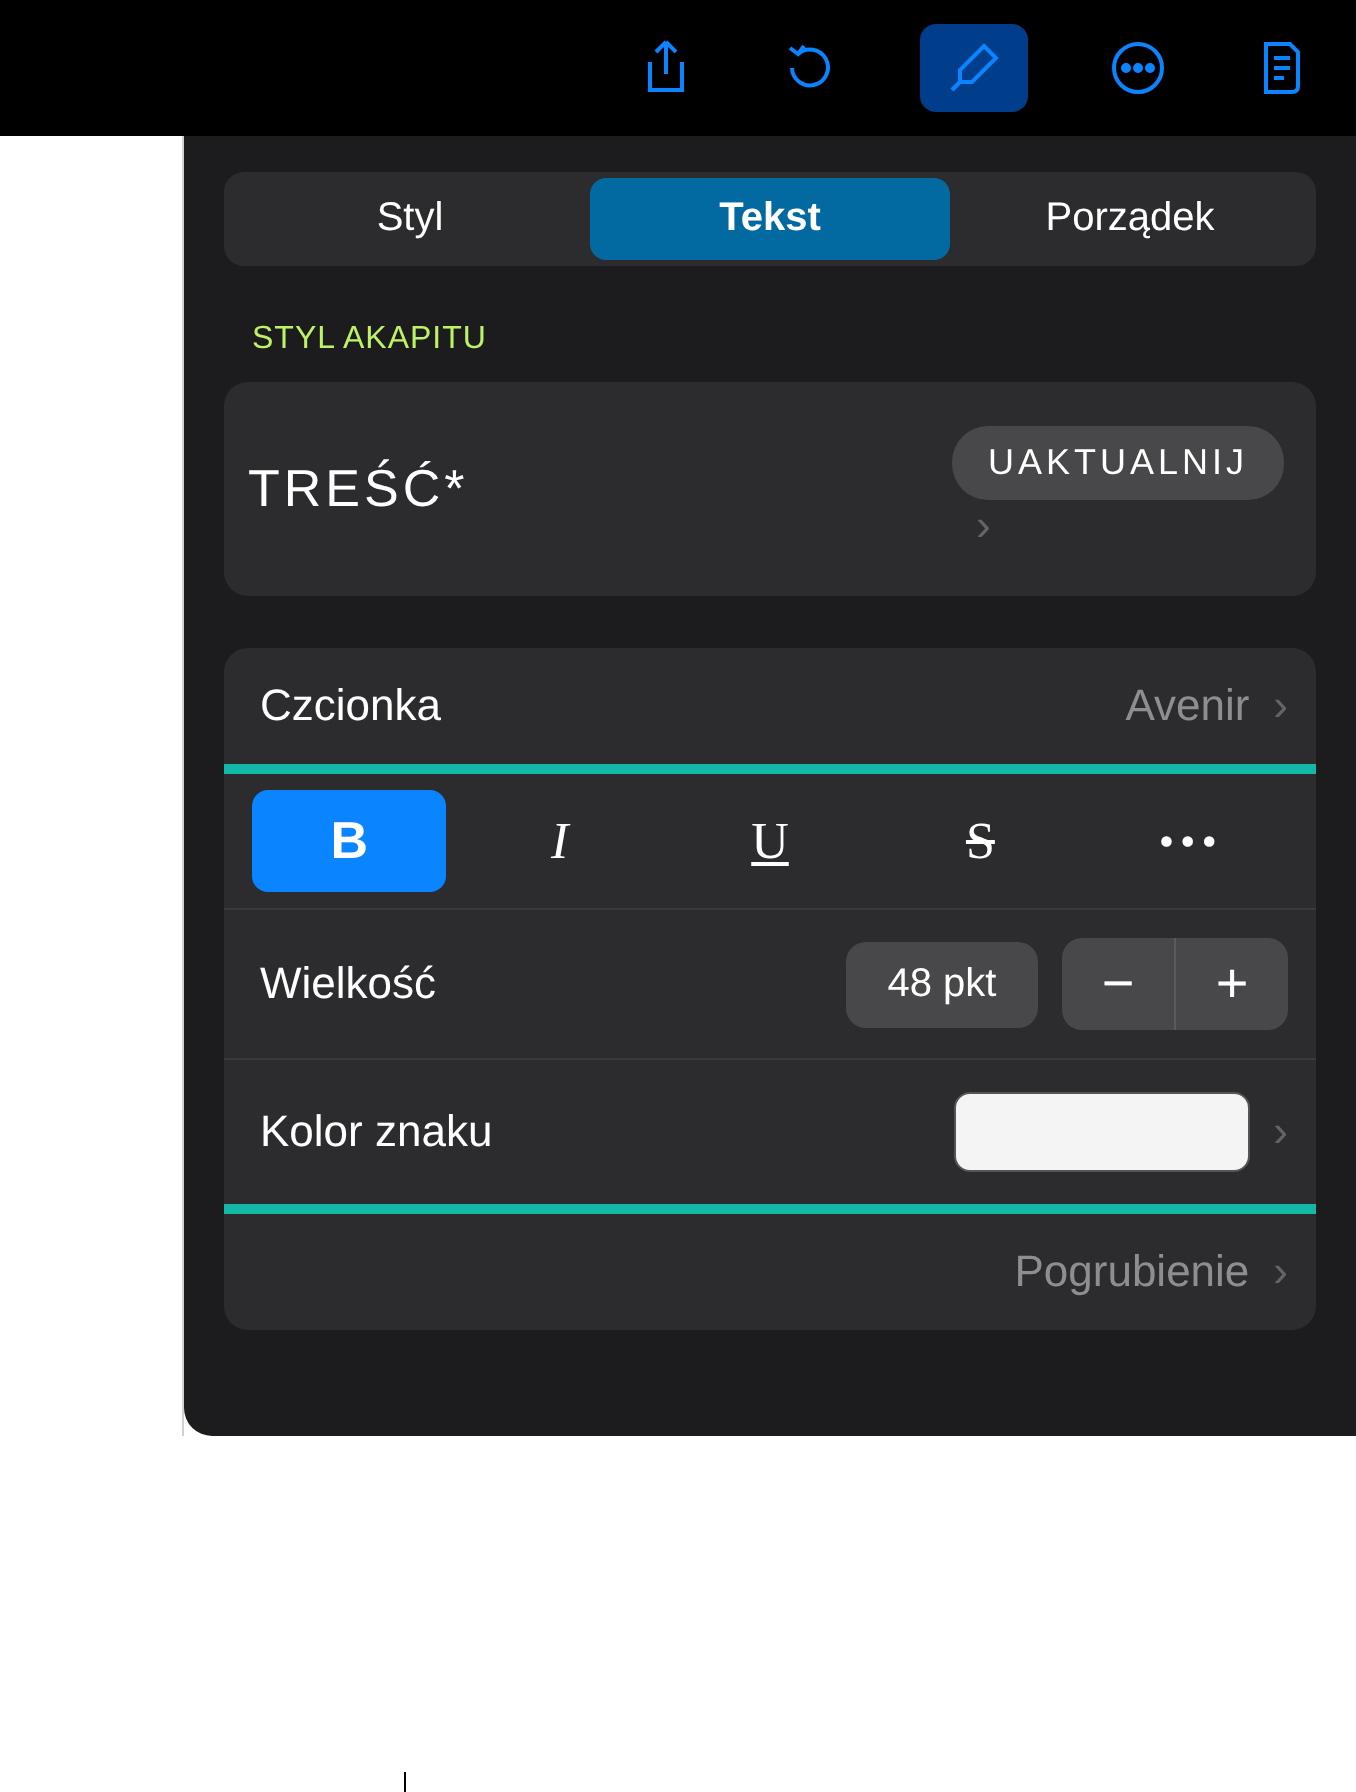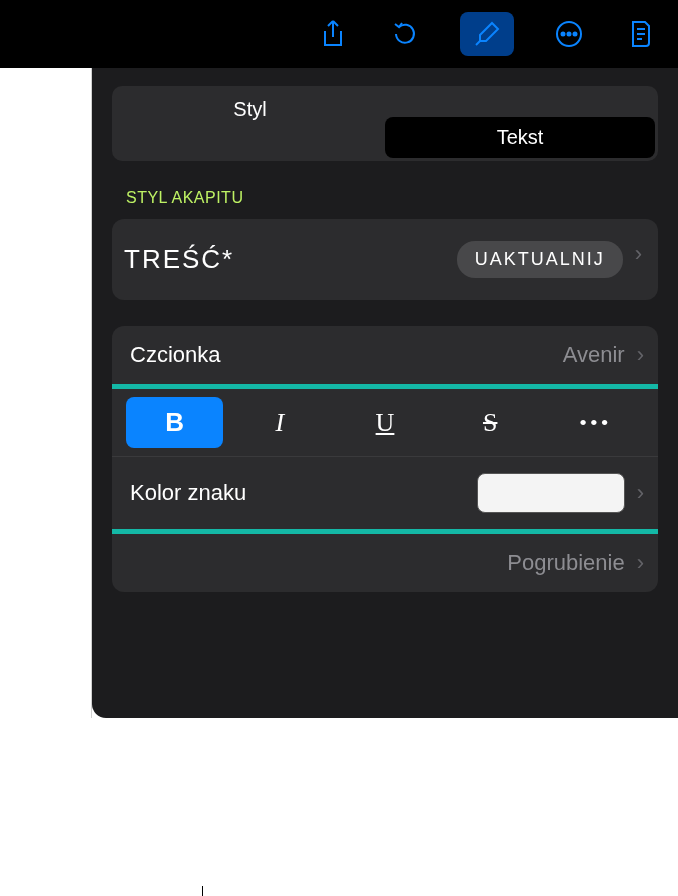--- a/index.html
+++ b/index.html
@@ -60,23 +60,22 @@
   .seg-item {
     flex: 1;
     text-align: center;
     padding: 9px 0;
     color: #fff;
     font-size: 20px;
     border-radius: 8px;
     font-weight: 400;
   }
   .seg-item.active {
-    background: #000000;
-    font-weight: 400;
-    margin-top: 28px;
+    background: #0369a1;
+    font-weight: 700;
   }
   .section-label {
     color: #bef264;
     font-size: 16px;
     letter-spacing: 0.5px;
     margin-top: 28px;
     margin-bottom: 12px;
     padding-left: 14px;
   }
   .card {
@@ -249,28 +248,29 @@
 </div>
 
 <div class="layout">
   <div class="left-pane"></div>
 
   <div class="panel">
 
     <div class="seg">
       <div class="seg-item">Styl</div>
       <div class="seg-item active">Tekst</div>
+      <div class="seg-item">Porządek</div>
     </div>
 
     <div class="section-label">STYL AKAPITU</div>
 
     <div class="card">
       <div class="paragraph-row">
         <span class="paragraph-name">TREŚĆ*</span>
-        <div style="display:flex;">
+        <div style="display:flex;flex-direction:column;">
           <button class="update-btn">UAKTUALNIJ</button>
           <span class="chevron">›</span>
         </div>
       </div>
     </div>
 
     <div class="card font-block">
 
       <div class="row">
         <span class="row-label">Czcionka</span>
@@ -283,20 +283,29 @@
         <button class="fmt-btn italic">I</button>
         <button class="fmt-btn">
             <span style="text-decoration:underline;">U</span>
           </button>
         <button class="fmt-btn">
             <span style="text-decoration:line-through;">S</span>
           </button>
         <button class="fmt-btn more">•••</button>
       </div>
 
+      <div class="size-row">
+        <span class="row-label" style="flex:1">Wielkość</span>
+        <input class="size-val" value="48 pkt" style="">
+        <div class="stepper">
+          <button>−</button>
+          <div class="stepper-div"></div>
+          <button>+</button>
+        </div>
+      </div>
 
       <div class="row">
         <span class="row-label">Kolor znaku</span>
         <div style="display:flex;align-items:center;margin-left:auto;">
           <div class="color-swatch"></div>
           <span class="chevron">›</span>
         </div>
       </div>
 
       <div class="row">

